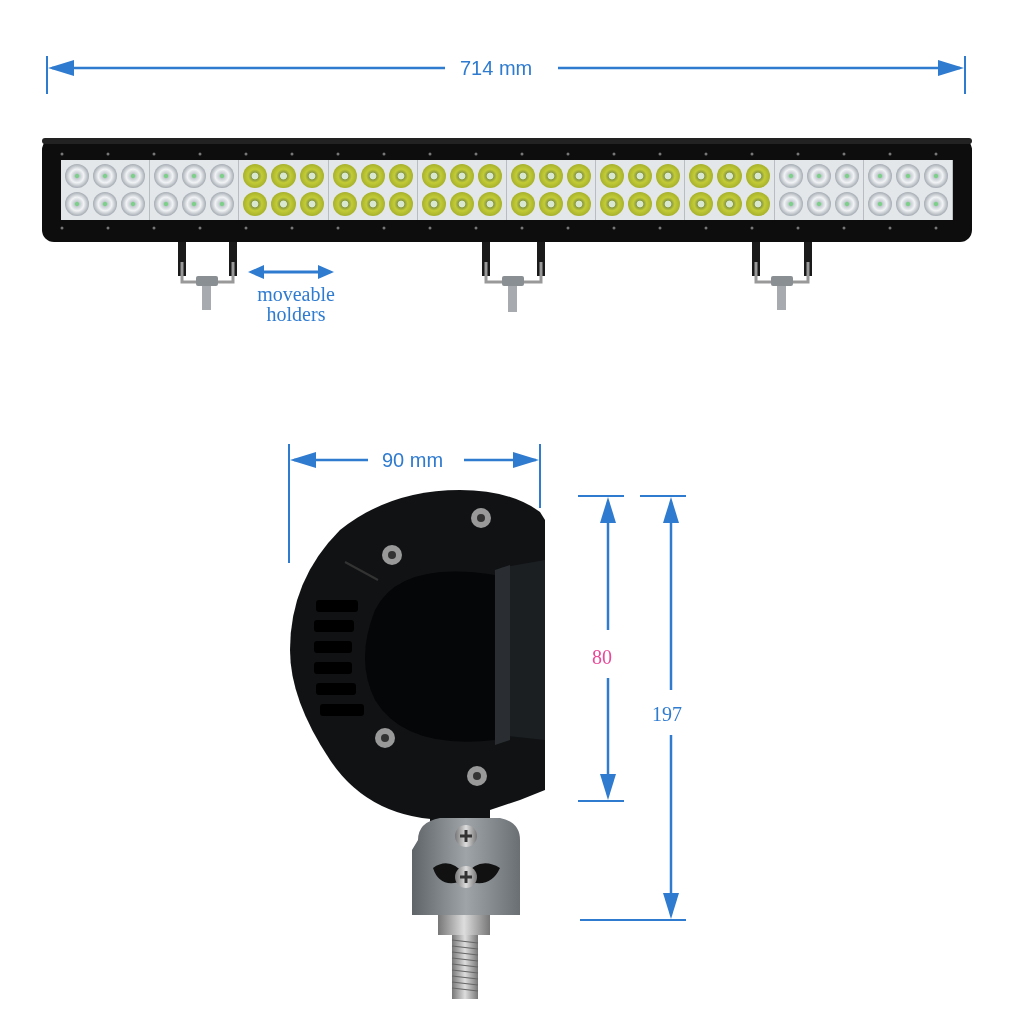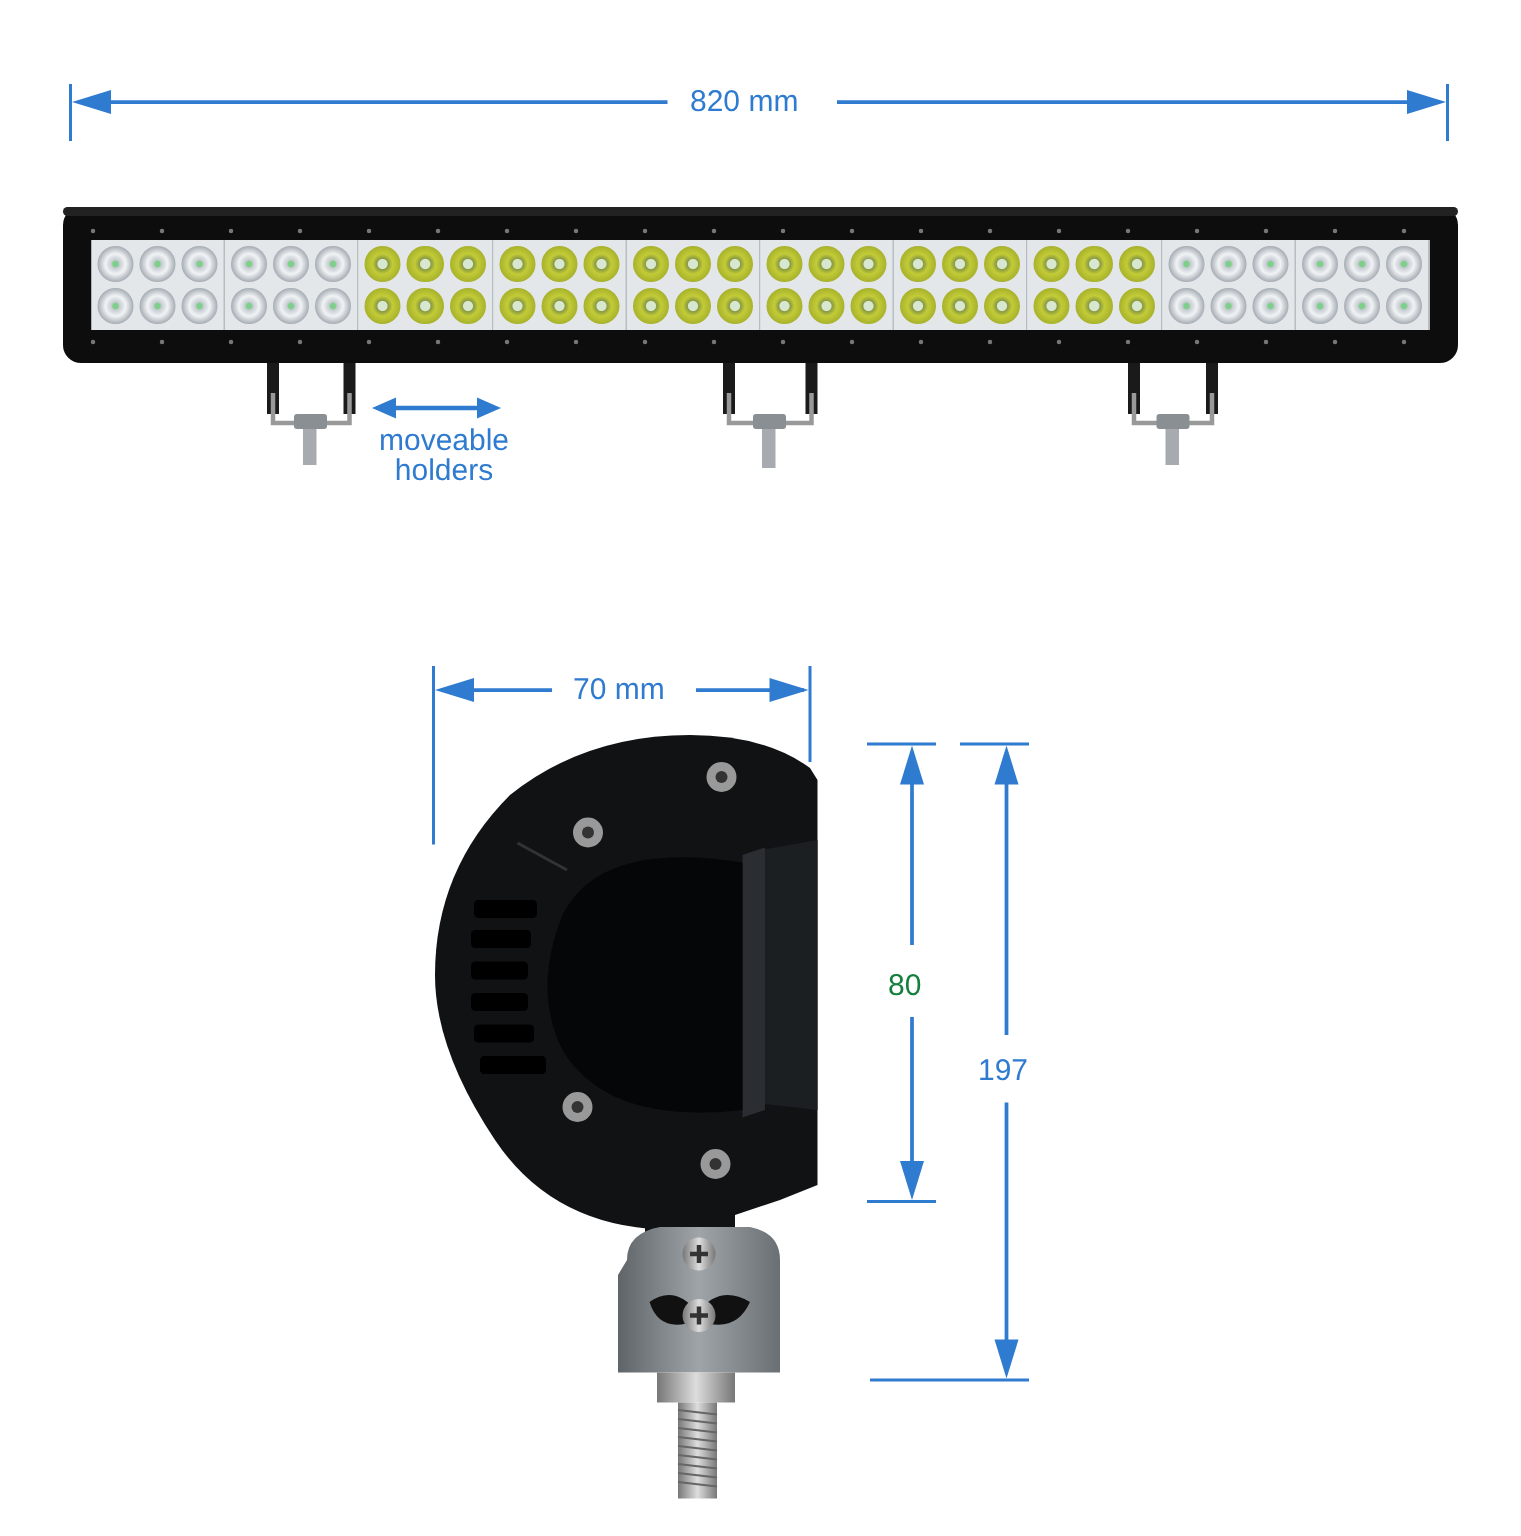--- a/index.html
+++ b/index.html
@@ -1,34 +1,34 @@
 <!DOCTYPE html>
 <html><head>
 <meta charset="utf-8">
 <style>
   html, body { margin:0; padding:0; background:#ffffff; }
   body { width:1014px; height:1024px; position:relative; overflow:hidden;
          font-family:"Liberation Sans", sans-serif; }
-  .abs { position:absolute; }
+  .abs { position:absolute;font-family:Liberation Serif, serif; }
   .dimtext { position:absolute; color:#2f7bd0; font-size:20px; background:#fff; padding:0 8px; line-height:22px; }
   svg { position:absolute; left:0; top:0; }
 </style>
 </head>
 <body>
 
 <div>
   <svg width="1014" height="120">
     <line x1="47" y1="56" x2="47" y2="94" stroke="#2f7bd0" stroke-width="2"></line>
     <line x1="965" y1="56" x2="965" y2="94" stroke="#2f7bd0" stroke-width="2"></line>
     <line x1="52" y1="68" x2="445" y2="68" stroke="#2f7bd0" stroke-width="2.5"></line>
     <line x1="558" y1="68" x2="960" y2="68" stroke="#2f7bd0" stroke-width="2.5"></line>
     <polygon points="48,68 74,60 74,76" fill="#2f7bd0"></polygon>
     <polygon points="964,68 938,60 938,76" fill="#2f7bd0"></polygon>
   </svg>
-  <div class="dimtext" style="left:452px; top:57px;">820 mm</div>
+  <div class="dimtext" style="left:452px; top:57px;">714 mm</div>
 </div>
 
 <div>
   <svg width="1014" height="330">
 
     <rect x="42" y="138" width="930" height="104" rx="12" fill="#0d0d0d"></rect>
     <rect x="42" y="138" width="930" height="6" rx="3" fill="#222"></rect>
 
     <g fill="#777">
       <circle cx="62" cy="154" r="1.5"></circle>
@@ -196,41 +196,41 @@
 
 <div>
   <svg width="1014" height="1024">
     <line x1="289" y1="444" x2="289" y2="563" stroke="#2f7bd0" stroke-width="2"></line>
     <line x1="540" y1="444" x2="540" y2="508" stroke="#2f7bd0" stroke-width="2"></line>
     <line x1="294" y1="460" x2="368" y2="460" stroke="#2f7bd0" stroke-width="2.5"></line>
     <line x1="464" y1="460" x2="536" y2="460" stroke="#2f7bd0" stroke-width="2.5"></line>
     <polygon points="290,460 316,452 316,468" fill="#2f7bd0"></polygon>
     <polygon points="539,460 513,452 513,468" fill="#2f7bd0"></polygon>
   </svg>
-  <div class="dimtext" style="left:374px; top:449px;">70 mm</div>
+  <div class="dimtext" style="left:374px; top:449px;">90 mm</div>
 </div>
 
 <div>
   <svg width="1014" height="1024">
 
     <line x1="578" y1="496" x2="624" y2="496" stroke="#2f7bd0" stroke-width="2"></line>
     <line x1="578" y1="801" x2="624" y2="801" stroke="#2f7bd0" stroke-width="2"></line>
     <line x1="608" y1="510" x2="608" y2="630" stroke="#2f7bd0" stroke-width="2.5"></line>
     <line x1="608" y1="678" x2="608" y2="788" stroke="#2f7bd0" stroke-width="2.5"></line>
     <polygon points="608,497 600,523 616,523" fill="#2f7bd0"></polygon>
     <polygon points="608,800 600,774 616,774" fill="#2f7bd0"></polygon>
 
     <line x1="640" y1="496" x2="686" y2="496" stroke="#2f7bd0" stroke-width="2"></line>
     <line x1="580" y1="920" x2="686" y2="920" stroke="#2f7bd0" stroke-width="2"></line>
     <line x1="671" y1="510" x2="671" y2="690" stroke="#2f7bd0" stroke-width="2.5"></line>
     <line x1="671" y1="735" x2="671" y2="906" stroke="#2f7bd0" stroke-width="2.5"></line>
     <polygon points="671,497 663,523 679,523" fill="#2f7bd0"></polygon>
     <polygon points="671,919 663,893 679,893" fill="#2f7bd0"></polygon>
   </svg>
-  <div class="abs" style="left:592px; top:646px; color:#15803d; font-size:20px;">80</div>
+  <div class="abs" style="left:592px; top:646px; color:#ec4899; font-size:20px;">80</div>
   <div class="abs" style="left:652px; top:703px; color:#2f7bd0; font-size:20px;">197</div>
 </div>
 
 <div>
   <svg width="1014" height="1024">
     <defs>
       <linearGradient id="metal" x1="0" y1="0" x2="1" y2="0">
         <stop offset="0" stop-color="#5f6468"></stop>
         <stop offset="0.5" stop-color="#9fa4a8"></stop>
         <stop offset="1" stop-color="#6a6f73"></stop>

